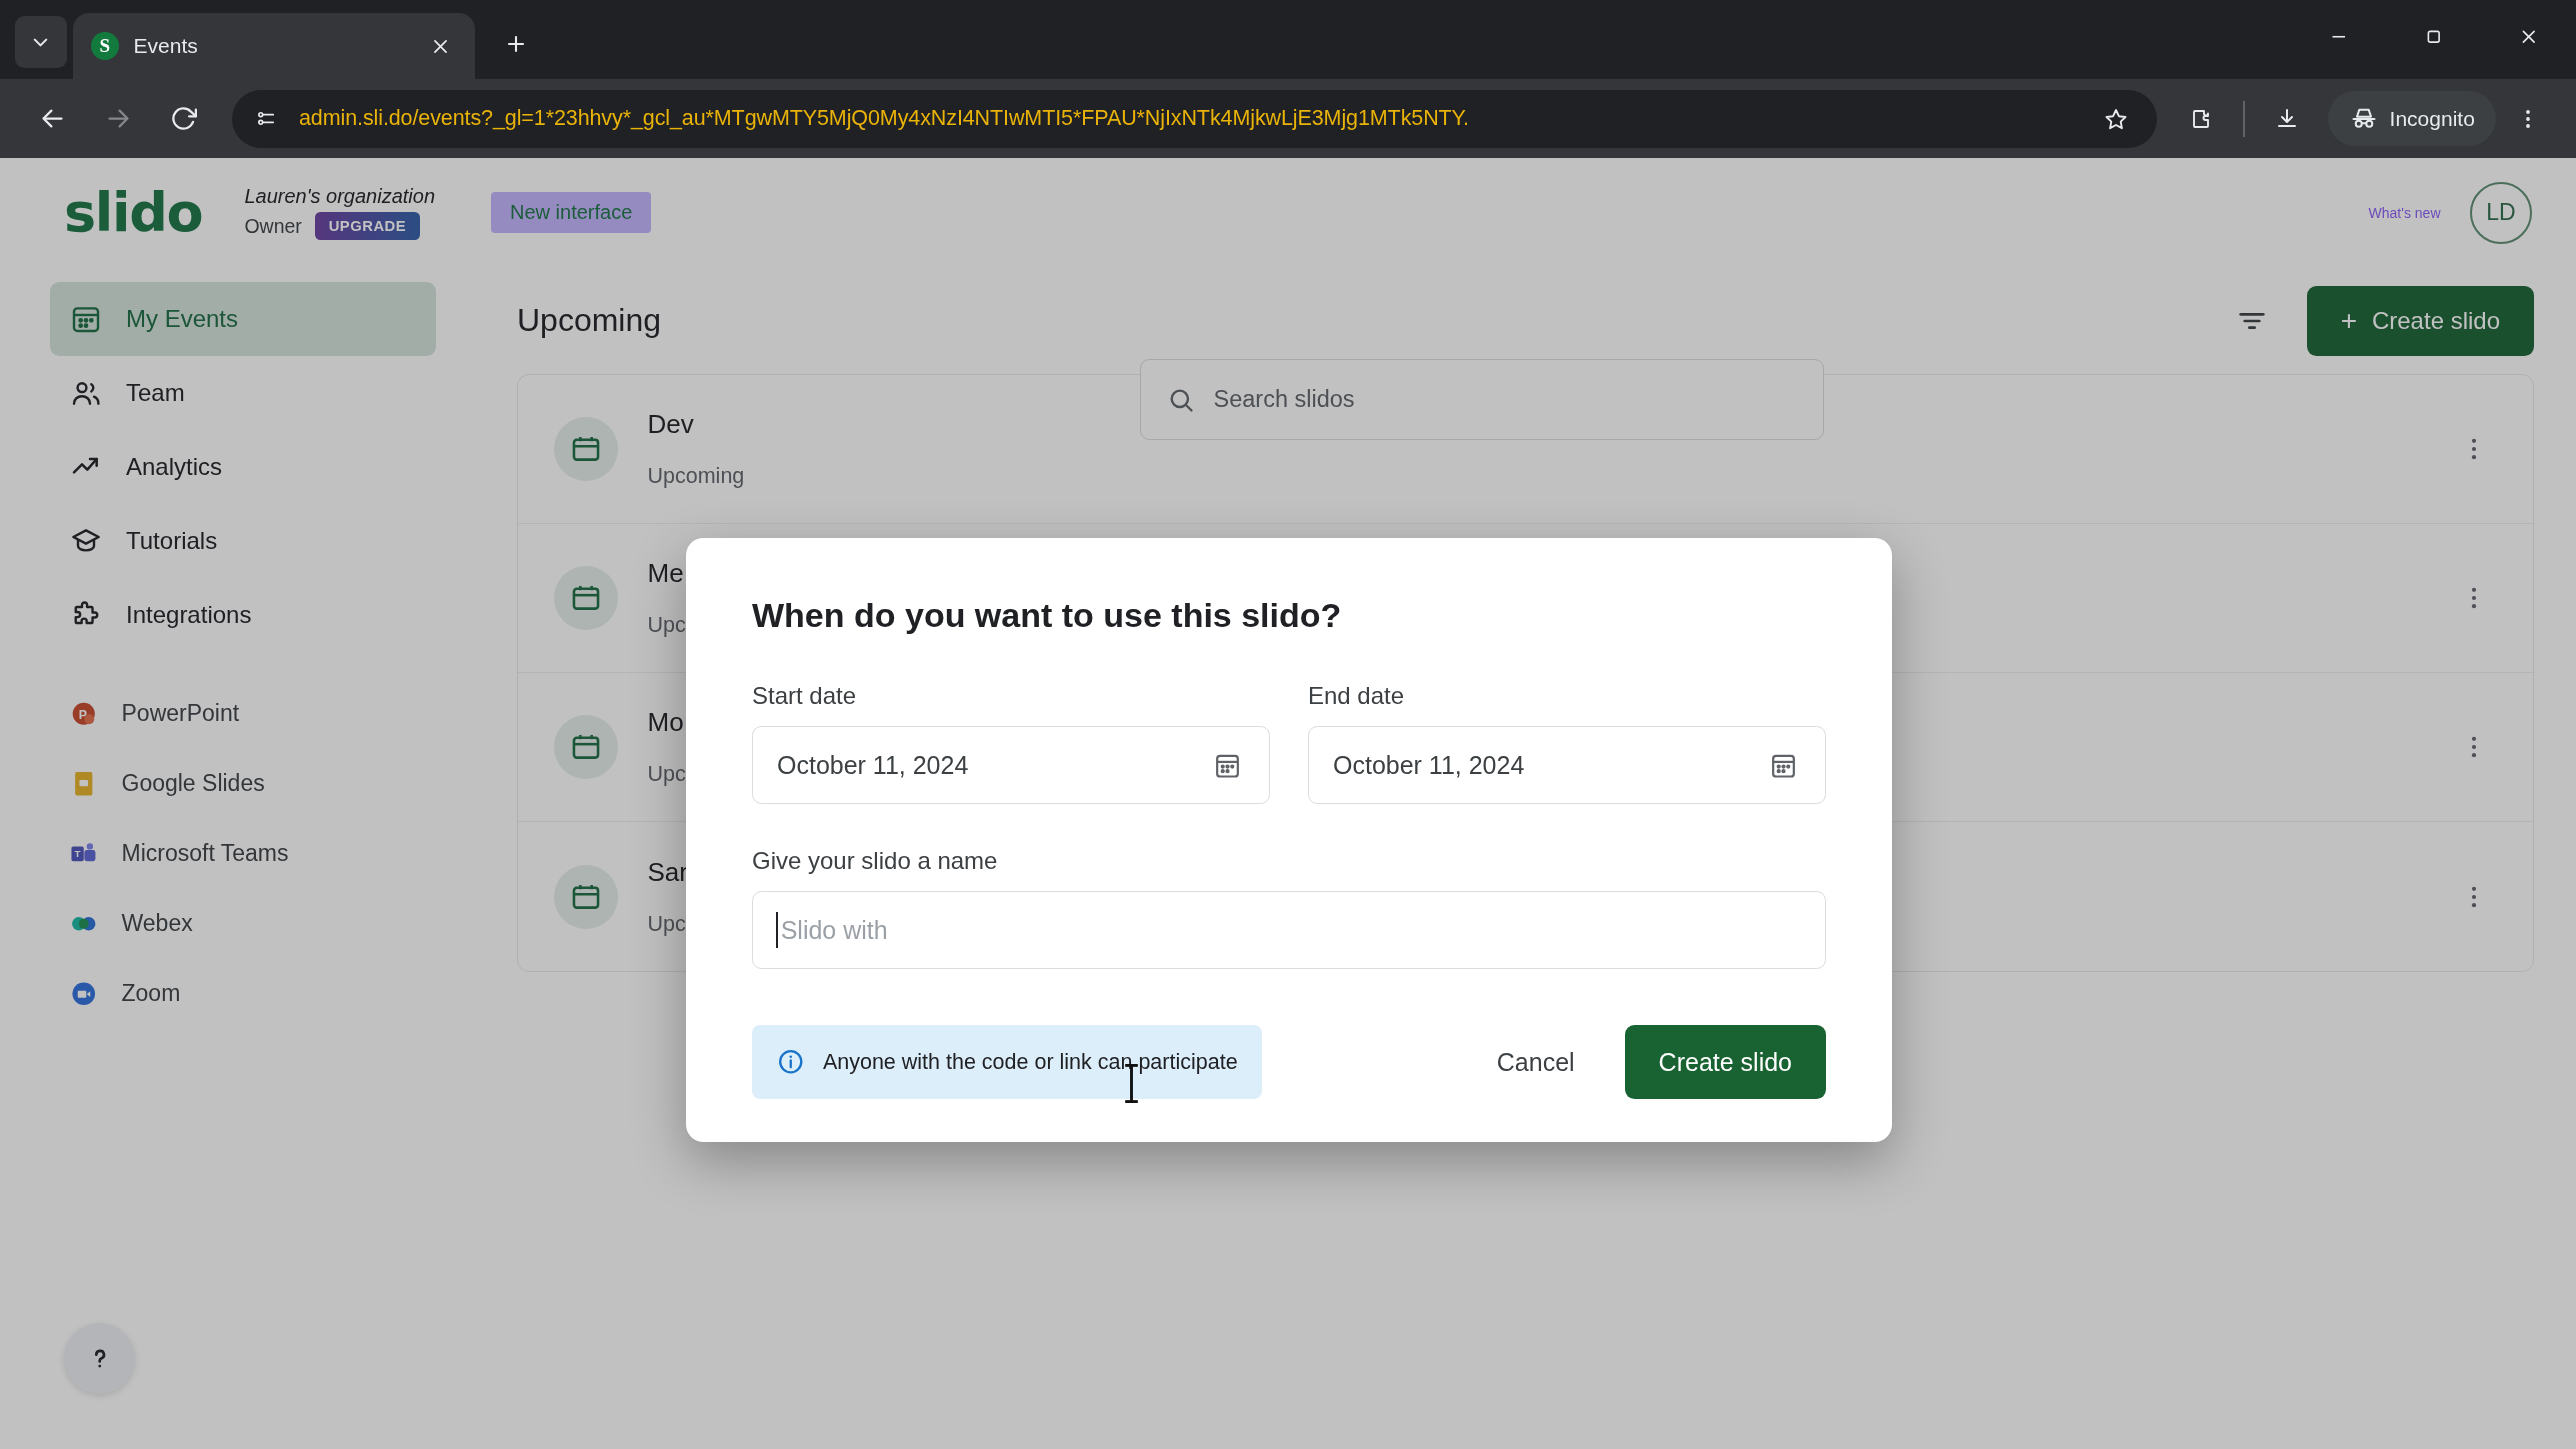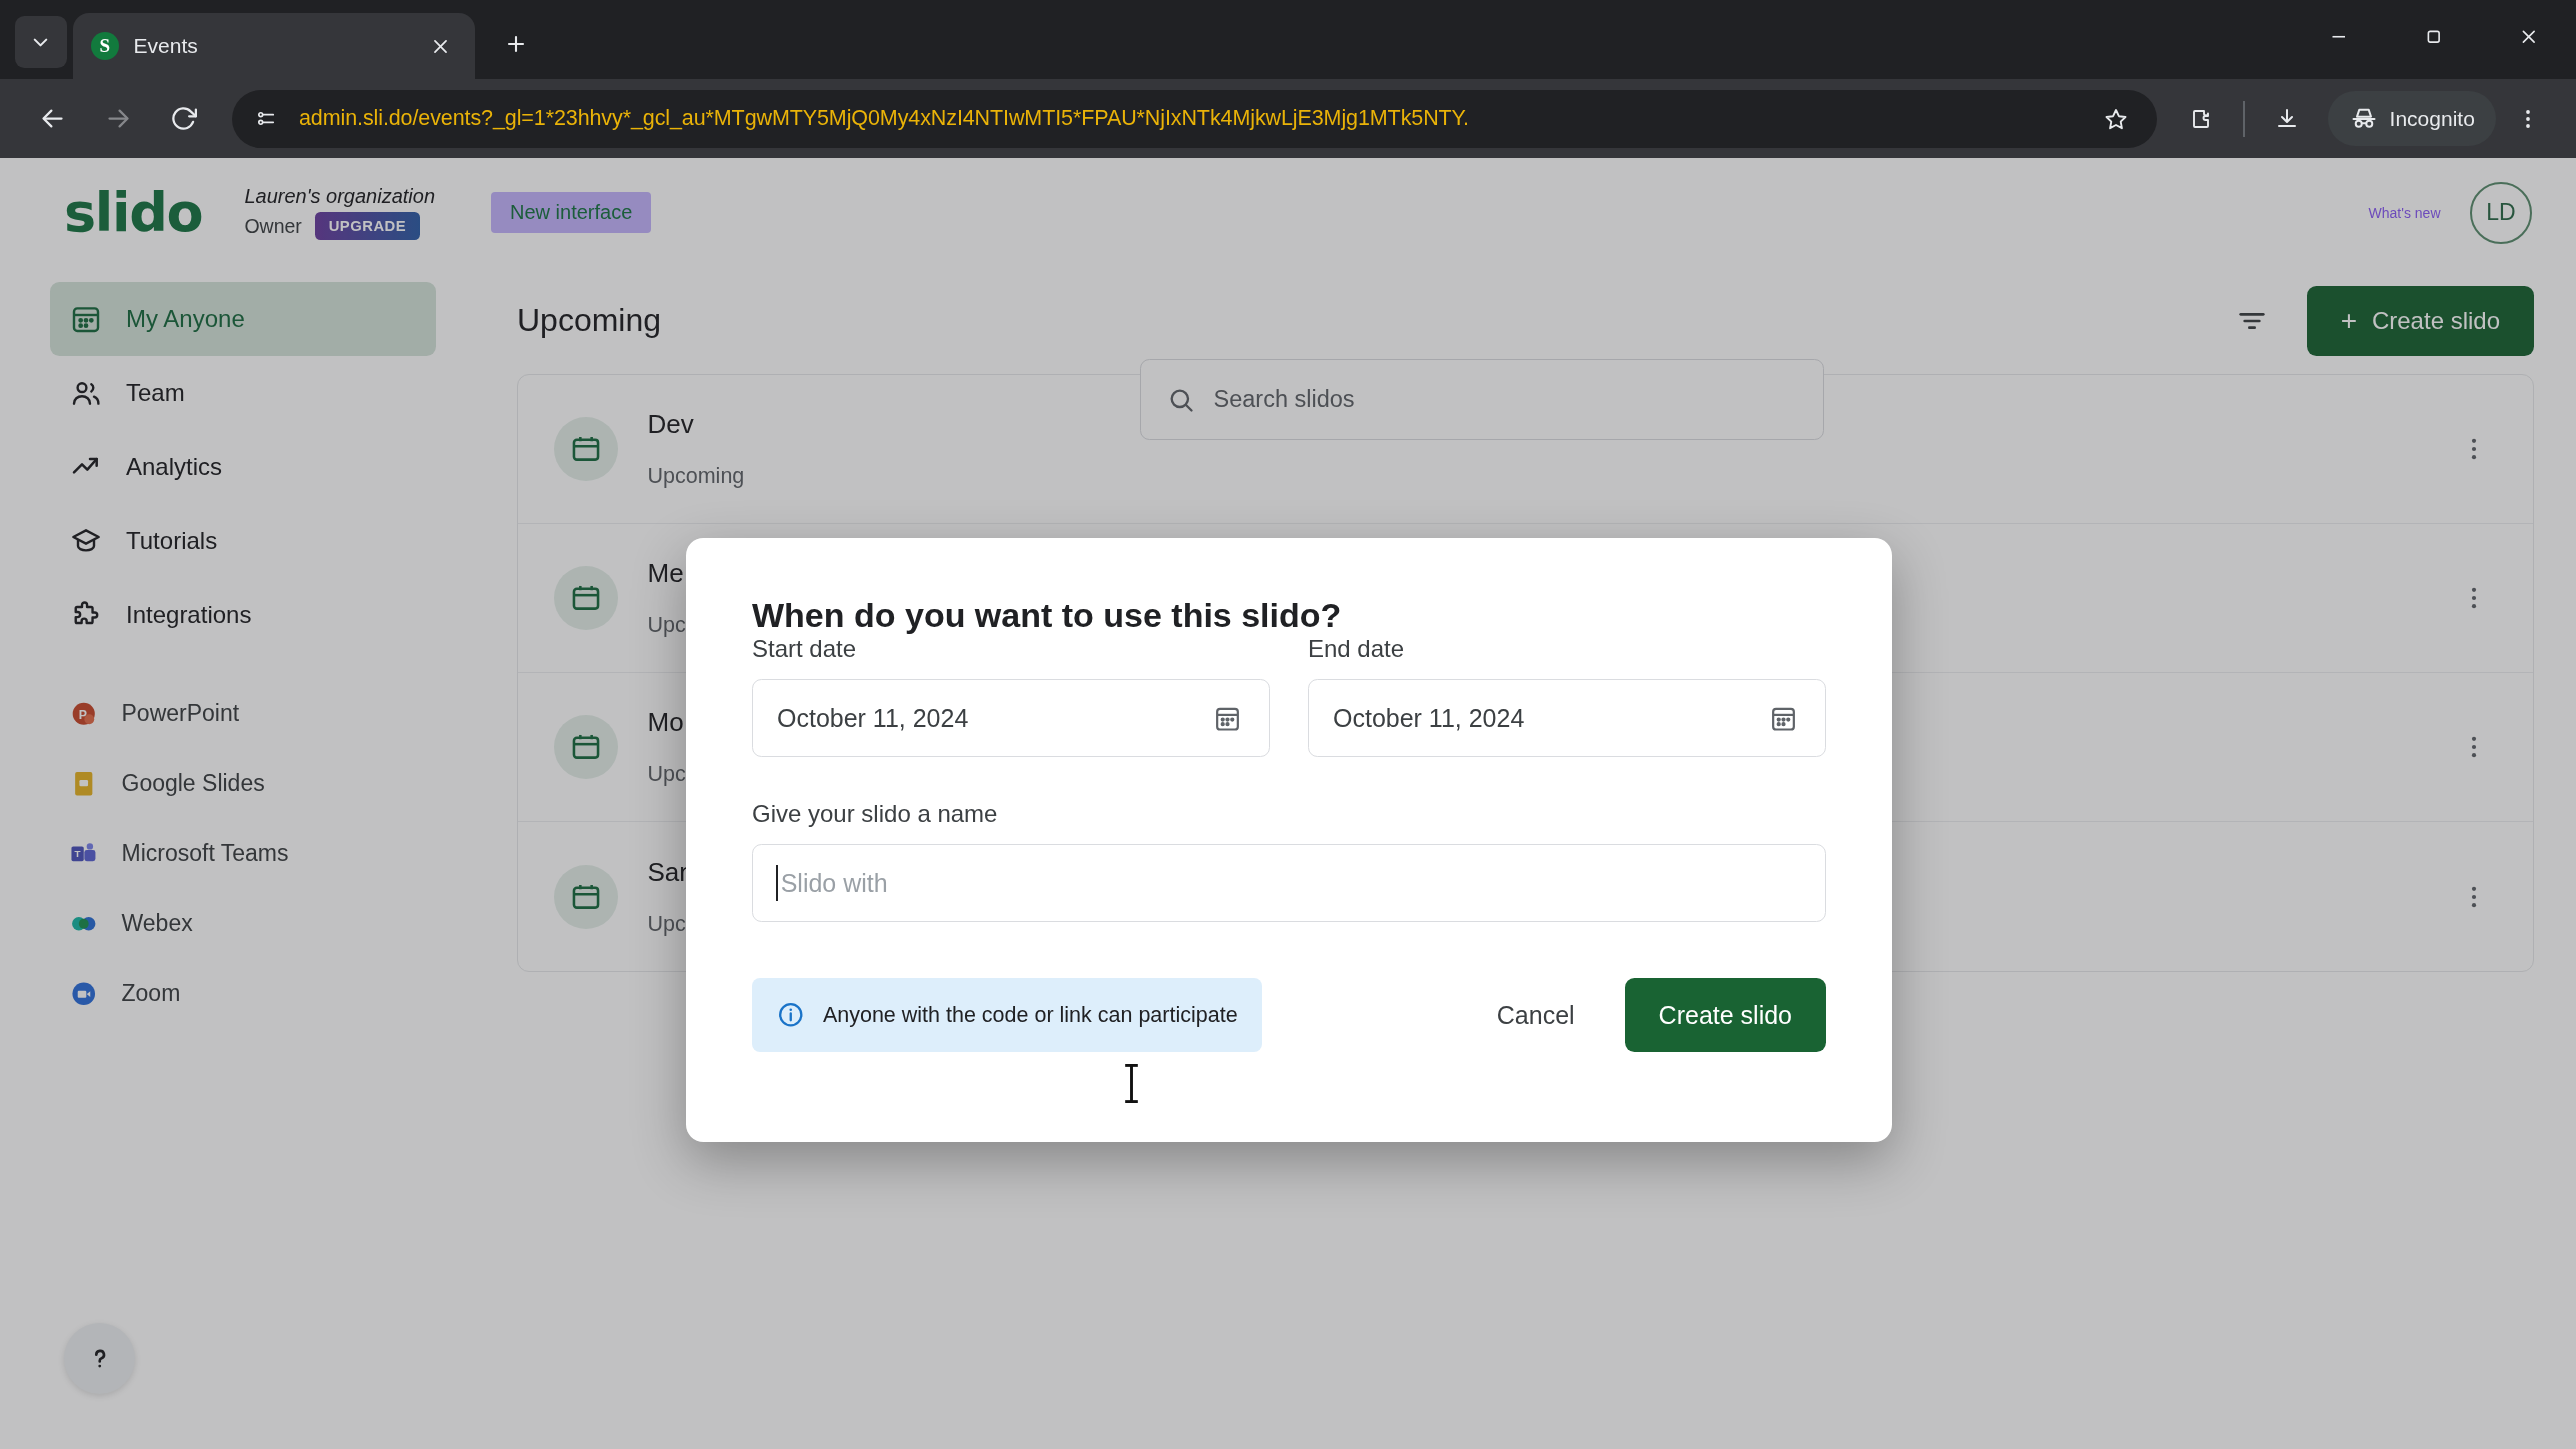--- a/index.html
+++ b/index.html
@@ -162,21 +162,21 @@
 
   
   .scrim { position: absolute; inset: 0; background: rgba(32,33,36,0.28); z-index: 40; }
   .modal {
     position: absolute; left: 686px; top: 380px; width: 1206px; height: 604px;
     background: #ffffff; border-radius: 17.4px; z-index: 50;
     box-shadow: 0 19px 54px rgba(0,0,0,0.30);
     padding: 58px 66px 0 66px;
   }
   .modal-title { font-size: 34px; color: #202124; font-weight: bold; }
-  .fields-row { display: flex; gap: 38px; }
+  .fields-row { display: flex; gap: 38px; margin-top: 47px; }
   .field { flex: 1; }
   .field-label { font-size: 24px; color: #3c4043; margin-bottom: 16px; }
   .input-box {
     height: 78px; border: 1.3px solid #dadce0; border-radius: 9.4px;
     display: flex; align-items: center; padding: 0 24px; background: #fff; cursor: text;
   }
   .input-val { font-size: 25px; color: #3c4043; flex: 1; }
   .cal-icon { width: 35px; height: 35px; display: flex; align-items: center; justify-content: center; flex: none; cursor: pointer; }
   .cal-icon svg { width: 31px; height: 31px; }
 
@@ -367,21 +367,21 @@
             <svg viewBox="0 0 24 24" fill="none" stroke="#1a6b40" stroke-width="1.8" stroke-linejoin="round">
                 <rect x="3" y="4" width="18" height="17" rx="2.5"></rect>
                 <line x1="3" y1="9" x2="21" y2="9"></line>
                 <circle cx="8" cy="13" r=".9" fill="#1a6b40"></circle>
                 <circle cx="12" cy="13" r=".9" fill="#1a6b40"></circle>
                 <circle cx="16" cy="13" r=".9" fill="#1a6b40"></circle>
                 <circle cx="8" cy="17" r=".9" fill="#1a6b40"></circle>
                 <circle cx="12" cy="17" r=".9" fill="#1a6b40"></circle>
               </svg>
           </span>
-          <span class="side-label">My Anyone</span>
+          <span class="side-label">My Events</span>
         </div>
 
         <div class="side-item">
           <span class="ico">
             <svg viewBox="0 0 24 24" fill="none" stroke="#202124" stroke-width="1.8" stroke-linecap="round" stroke-linejoin="round">
                 <circle cx="9" cy="8" r="3.3"></circle>
                 <path d="M3 20c0-3.4 2.7-5.6 6-5.6s6 2.2 6 5.6"></path>
                 <path d="M16 5.4a3.2 3.2 0 0 1 0 5.4"></path>
                 <path d="M18 14.8c2 .8 3.3 2.6 3.3 5.2"></path>
               </svg>

